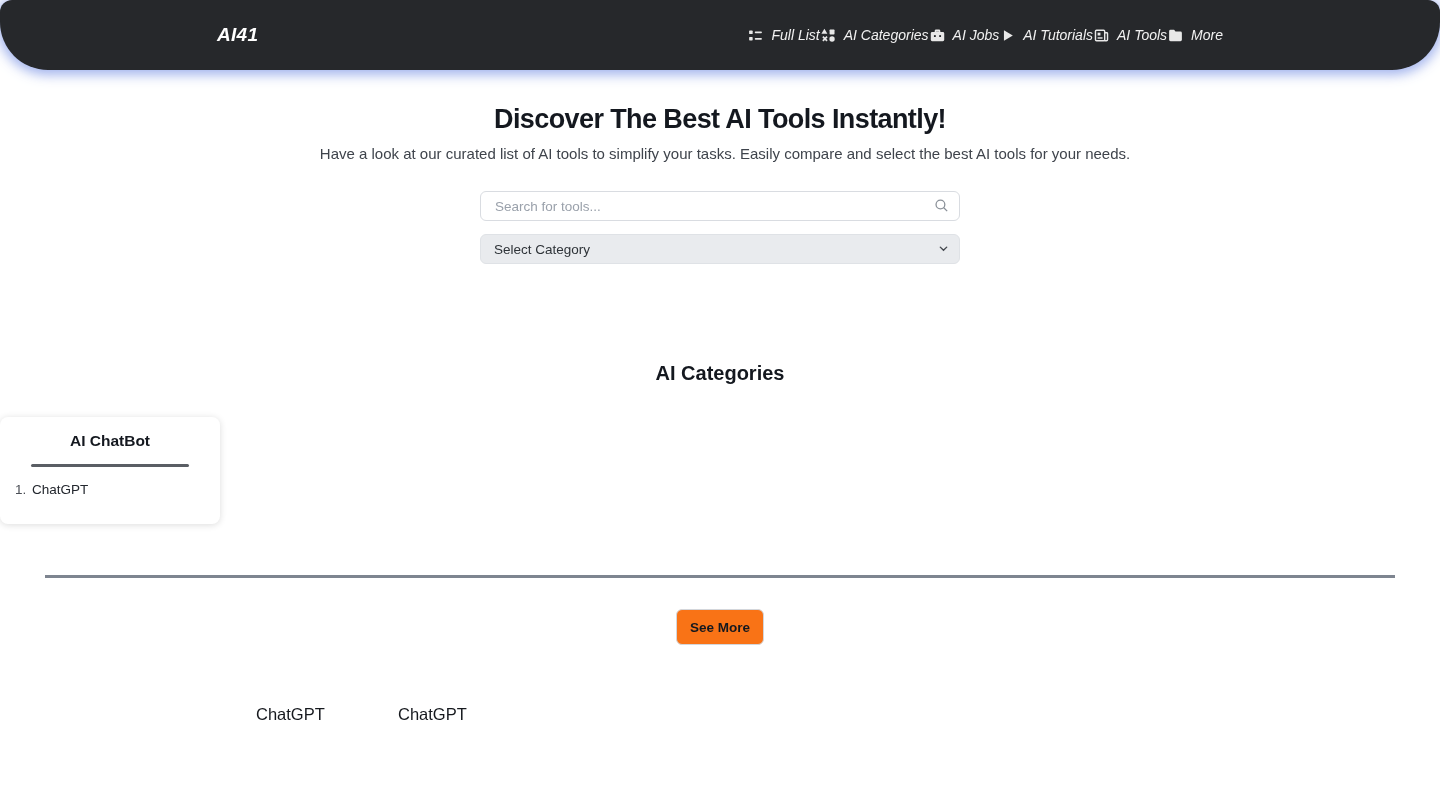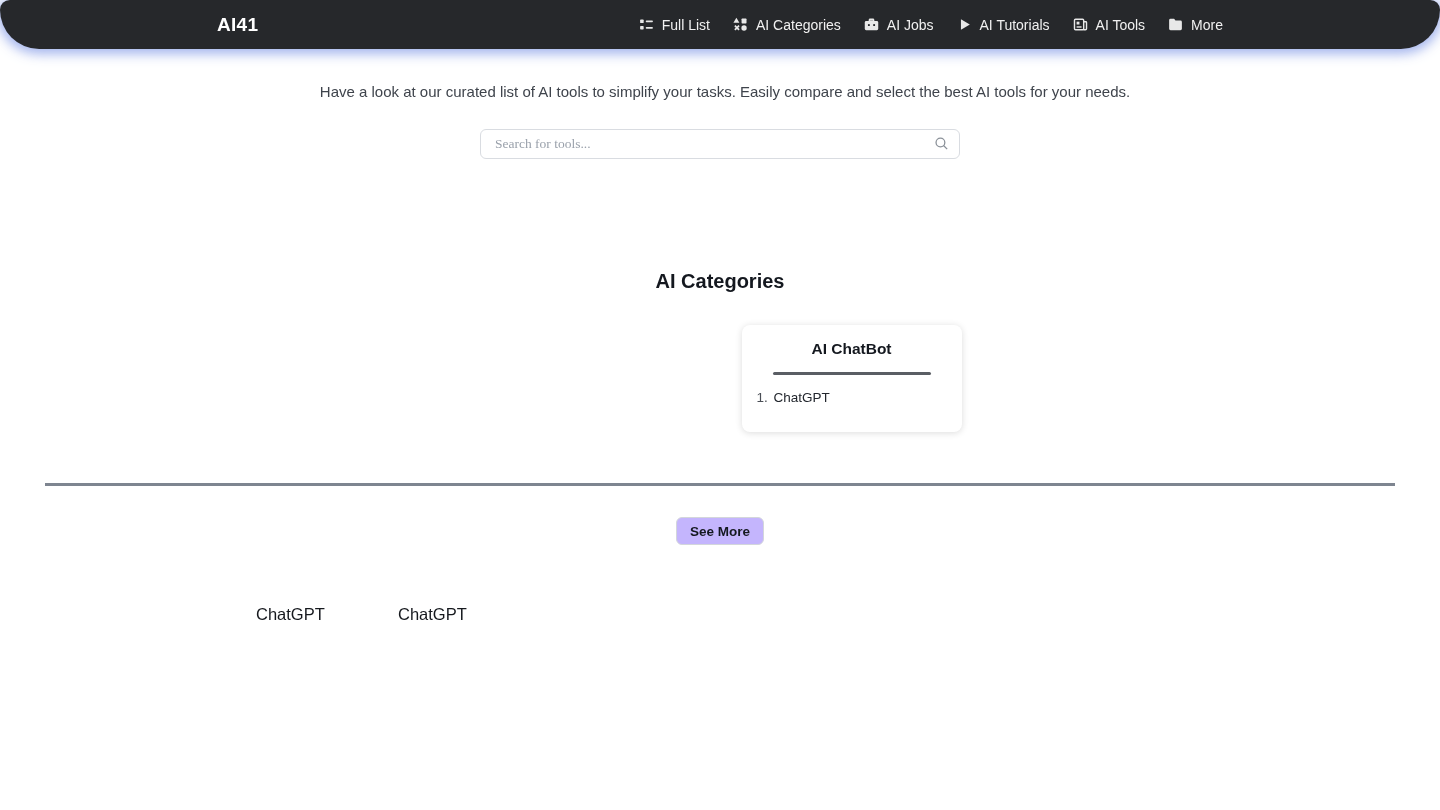--- a/index.html
+++ b/index.html
@@ -5,43 +5,44 @@
   * { box-sizing: border-box; margin: 0; padding: 0; }
   html, body { width: 1440px; height: 810px; overflow: hidden; }
   body {
     font-family: "Liberation Sans", sans-serif;
     background: #ffffff;
     color: #171b22;
   }
 
   
   .header {
-    height: 49px;
+    height: 70px;
     background: #26282b;
     border-radius: 12px 12px 48px 48px;
     box-shadow: 0 2px 12px 3px rgba(148, 168, 234, 0.85);
     display: flex;
     align-items: center;
     position: relative;
+    font-style: italic;
   }
   .header-inner {
     width: 1006px;
     margin: 0 auto;
     display: flex;
     justify-content: space-between;
     align-items: center;
   }
   .logo {
     color: #ffffff;
     font-size: 19px;
     font-weight: bold;
     letter-spacing: 0.3px;
     cursor: pointer;
   }
-  .nav { display: flex; align-items: center; gap: 22px; }
+  .nav { display: flex; align-items: center; }
   .nav-item {
     display: flex;
     align-items: center;
     gap: 7px;
     color: #f1f1f1;
     font-size: 14px;
     cursor: pointer;
     white-space: nowrap;
   }
   .nav-item svg { display: block; }
@@ -66,21 +67,21 @@
     margin: 29px auto 0;
     position: relative;
   }
   .search-input {
     width: 100%;
     height: 30px;
     border: 1px solid #d9dce1;
     border-radius: 6px;
     padding: 0 34px 0 14px;
     font-size: 13.5px;
-    font-family: Liberation Serif, serif;
+    font-family: Liberation Sans, sans-serif;
     color: #2e3338;
     outline: none;
   }
   .search-input::placeholder { color: #9aa1ab; }
   .search-icon {
     position: absolute;
     right: 10px;
     top: 6px;
   }
 
@@ -109,23 +110,21 @@
   .section-title {
     text-align: center;
     font-size: 20px;
     font-weight: bold;
     color: #14181f;
   }
   .categories-title { margin-top: 98px; }
 
   .cards-row {
     display: flex;
-    padding-left: 263px;
     margin-top: 32px;
-    justify-content: center;
   }
   .category-card {
     width: 220px;
     min-height: 107px;
     background: #ffffff;
     border-radius: 8px;
     box-shadow: 0 1px 7px rgba(0,0,0,0.14);
     padding: 15px 0 18px;
   }
   .card-title {
@@ -153,23 +152,23 @@
   .page-divider {
     height: 3px;
     background: #7e8590;
     margin: 51px 45px 0;
     border: none;
   }
 
   .see-more-btn {
     display: block;
     margin: 31px auto 0;
-    height: 28px;
+    height: 36px;
     padding: 0 13px;
-    background: #c4b5fd;
+    background: #f97316;
     border: 1px solid #d3d6db;
     border-radius: 6px;
     font-size: 13.5px;
     font-weight: bold;
     color: #14181f;
     font-family: "Liberation Sans", sans-serif;
     cursor: pointer;
   }
 
   
@@ -259,33 +258,42 @@
           </svg>
         </span>
         <span>More</span>
       </div>
 
     </nav>
   </div>
 </header>
 
 <section class="hero">
+  <h1 class="hero-title">Discover The Best AI Tools Instantly!</h1>
   <p class="hero-subtitle">Have a look at our curated list of AI tools to simplify your tasks. Easily compare and select the best AI tools for your needs.</p>
 
   <div class="search-wrap">
     <input class="search-input" type="text" placeholder="Search for tools..." style="">
     <span class="search-icon">
       <svg width="17" height="17" viewBox="0 0 24 24" fill="none" stroke="#8a9098" stroke-width="1.8">
         <circle cx="10.5" cy="10.5" r="6.2"></circle>
         <line x1="15.2" y1="15.2" x2="20" y2="20"></line>
       </svg>
     </span>
   </div>
 
   <div class="filters">
+    <div class="select-box">
+      <span>Select Category</span>
+      <span>
+        <svg width="11" height="11" viewBox="0 0 24 24" fill="none" stroke="#44484e" stroke-width="3" stroke-linecap="round">
+          <path d="M5 9 L12 16 L19 9"></path>
+        </svg>
+      </span>
+    </div>
   </div>
 </section>
 
 <section>
   <h2 class="section-title categories-title">AI Categories</h2>
 
   <div class="cards-row">
     <div class="category-card">
       <div class="card-title">AI ChatBot</div>
       <div class="card-divider"></div>

